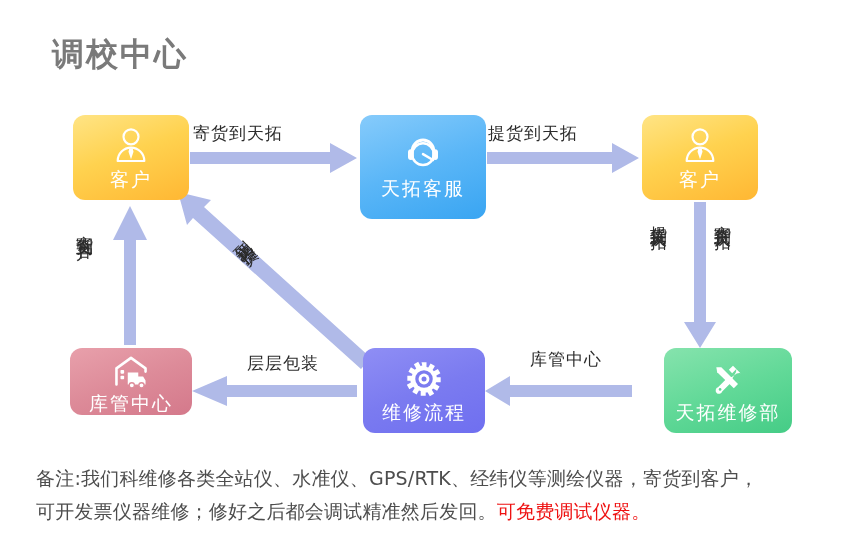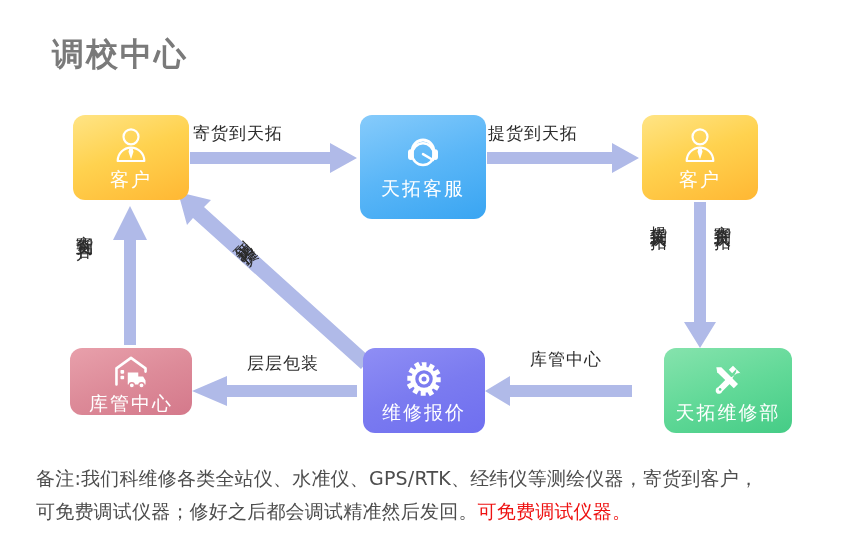--- a/index.html
+++ b/index.html
@@ -218,21 +218,21 @@
 
   <div class="node node-calib" style="left:363px; top:348px; width:122px; height:85px;">
     <span class="node-icon">
       <svg width="40" height="40" viewBox="0 0 48 48">
         <path d="M21 4 h6 v5.6 a15 15 0 0 1 2.1 0.55 l2.8-4.85 5.2 3 -2.8 4.85 a15.4 15.4 0 0 1 1.5 1.5 l4.85-2.8 3 5.2 -4.85 2.8 a15 15 0 0 1 0.55 2.1 H44 v6 h-5.6 a15 15 0 0 1-0.55 2.1 l4.85 2.8 -3 5.2 -4.85-2.8 a15.4 15.4 0 0 1-1.5 1.5 l2.8 4.85 -5.2 3 -2.8-4.85 a15 15 0 0 1-2.1 0.55 V44 h-6 v-5.6 a15 15 0 0 1-2.1-0.55 l-2.8 4.85 -5.2-3 2.8-4.85 a15.4 15.4 0 0 1-1.5-1.5 l-4.85 2.8 -3-5.2 4.85-2.8 a15 15 0 0 1-0.55-2.1 H4 v-6 h5.6 a15 15 0 0 1 0.55-2.1 l-4.85-2.8 3-5.2 4.85 2.8 a15.4 15.4 0 0 1 1.5-1.5 l-2.8-4.85 5.2-3 2.8 4.85 a15 15 0 0 1 2.1-0.55 Z" fill="#fff"></path>
         <circle cx="24" cy="24" r="10.5" fill="#7b7bf0"></circle>
         <circle cx="24" cy="24" r="6.5" fill="#fff"></circle>
         <circle cx="24" cy="24" r="3" fill="#7b7bf0"></circle>
       </svg>
     </span>
-    <span class="node-label">维修报价</span>
+    <span class="node-label">维修流程</span>
   </div>
 
   <div class="node node-warehouse" style="left:70px; top:348px; width:122px; height:67px;">
     <span class="node-icon">
       <svg width="42" height="40" viewBox="0 0 52 48">
         <path d="M8 22 L8 42 M8 22 L26 9 L44 22 L44 26" fill="none" stroke="#fff" stroke-width="3.2" stroke-linecap="round" stroke-linejoin="round"></path>
         <rect x="13" y="24" width="4.5" height="4.5" rx="1" fill="#fff"></rect>
         <rect x="13" y="31" width="4.5" height="4.5" rx="1" fill="#fff"></rect>
         <path d="M22 27 h13 v5 h6 l3 5 v5 H22 Z" fill="#fff"></path>
         <circle cx="27" cy="43" r="3.2" fill="#fff" stroke="#dd8b99" stroke-width="1.6"></circle>
@@ -253,16 +253,16 @@
   <div class="edge-label" style="left:530px; top:348px;">库管中心</div>
 
   <div class="edge-label" style="left:247px; top:352px;">层层包装</div>
 
   <div class="edge-label-diagonal" style="left:252px; top:222px; width:20px; height:100px;">到天拓提货</div>
 
   <div class="edge-label-vertical" style="left:76px; top:222px;">寄货到客户</div>
 
   <div id="footer">
     <span class="footer-line">备注:我们科维修各类全站仪、水准仪、GPS/RTK、经纬仪等测绘仪器，寄货到客户，</span>
-    <span class="footer-line"><span>可免费调试仪器；修好之后都会调试精准然后发回。</span><span class="highlight">可免费调试仪器。</span></span>
+    <span class="footer-line"><span>可开发票仪器维修；修好之后都会调试精准然后发回。</span><span class="highlight">可免费调试仪器。</span></span>
   </div>
 
 </div>
 
 </body></html>

